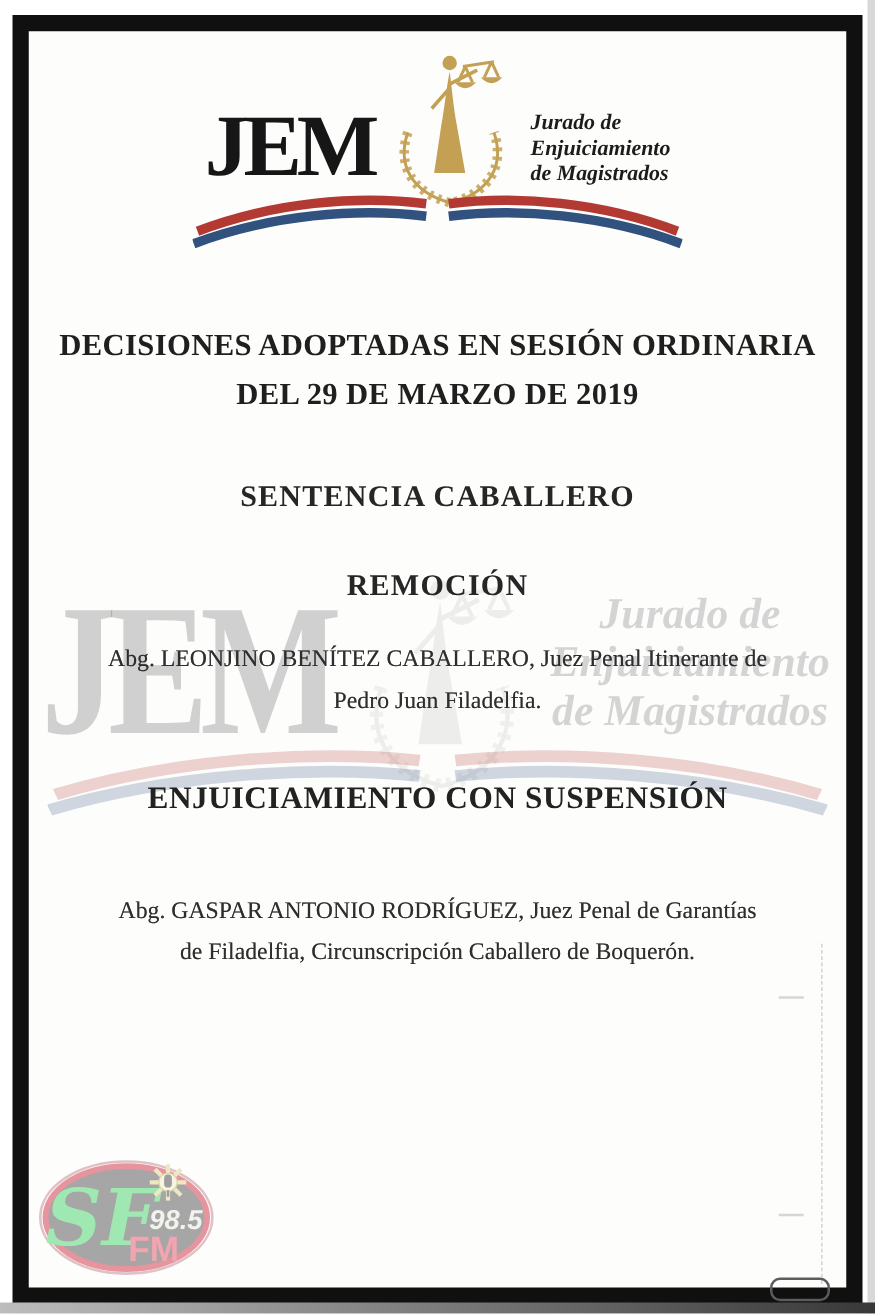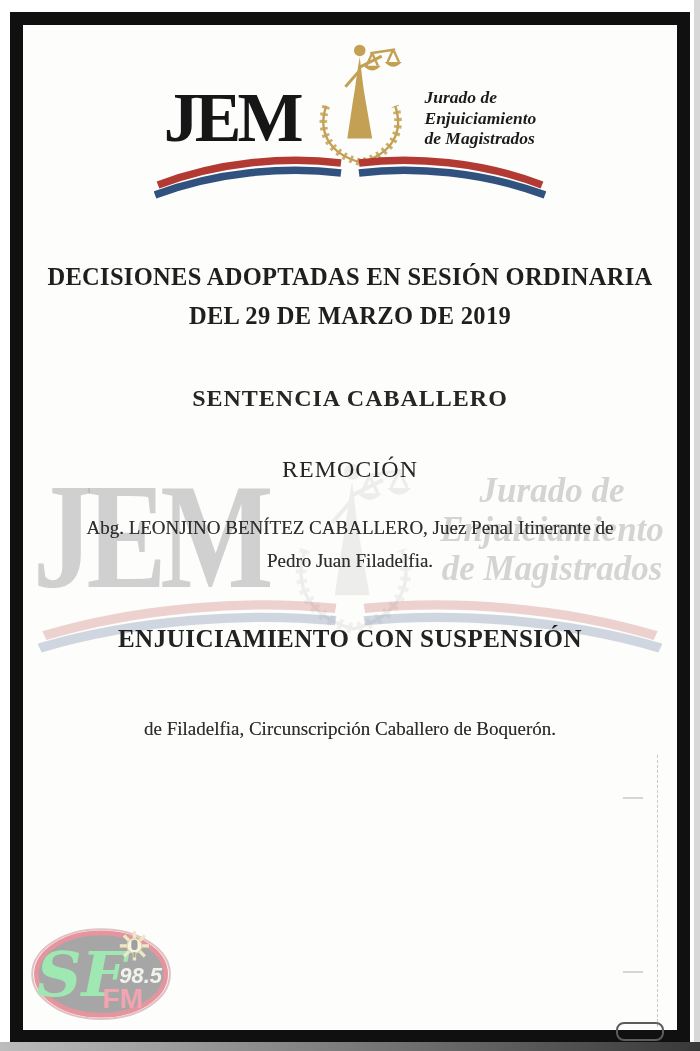--- a/index.html
+++ b/index.html
@@ -34,21 +34,21 @@
   .wm-emblem .stk{stroke:#8a8a8a;fill:none;}
   .wm-emblem .fil{fill:#8a8a8a;}
   .wm-org{position:absolute;top:446px;left:398px;width:262px;text-align:center;
     font-style:italic;font-weight:bold;font-size:35px;line-height:39px;
     color:rgba(120,120,120,.30);}
   .wm-ribbons{position:absolute;top:566px;left:15px;width:624px;height:62px;opacity:.22;}
   
   .doc-line{position:absolute;left:0;width:100%;text-align:center;}
   .title{top:232px;font-size:24.5px;font-weight:bold;color:#1f1f1f;line-height:39px;letter-spacing:.3px;}
   .h-sent{top:360px;font-size:24px;font-weight:bold;color:#262626;letter-spacing:1px;}
-  .h-rem{top:431px;font-size:24px;font-weight:normal;color:#262626;letter-spacing:1px;}
+  .h-rem{top:431px;font-size:24px;font-weight:bold;color:#262626;letter-spacing:1px;}
   .body-text{font-size:19px;line-height:33px;color:#2e2e2e;text-shadow:0 0 .4px rgba(0,0,0,.45);}
   .body1{top:486px;}
   .h-enj{top:600px;font-size:25px;font-weight:bold;color:#222;letter-spacing:.5px;}
   .body2{top:687px;}
   
   .dash-line{position:absolute;left:634px;top:730px;height:272px;width:0;
     border-left:1px dashed #ccc9c4;}
   .tick{position:absolute;width:20px;height:2px;background:#d8d6d2;}
   .tick1{left:600px;top:772px;} .tick2{left:600px;top:946px;}
   .artifact{position:absolute;left:616px;top:1022px;width:44px;height:15px;
@@ -127,20 +127,21 @@
     <div class="doc-line h-rem">REMOCIÓN</div>
 
     <div class="doc-line body-text body1">
       <div>Abg. LEONJINO BENÍTEZ CABALLERO, Juez Penal Itinerante de</div>
       <div>Pedro Juan Filadelfia.</div>
     </div>
 
     <div class="doc-line h-enj">ENJUICIAMIENTO CON SUSPENSIÓN</div>
 
     <div class="doc-line body-text body2">
+      <div>Abg. GASPAR ANTONIO RODRÍGUEZ, Juez Penal de Garantías</div>
       <div>de Filadelfia, Circunscripción Caballero de Boquerón.</div>
     </div>
 
     <div class="dash-line"></div>
     <div class="tick tick1"></div>
     <div class="tick tick2"></div>
   </div>
 
   <svg class="station-logo" viewBox="0 0 140 92">
     <ellipse cx="71" cy="47" rx="66" ry="43" fill="none" stroke="rgba(170,80,90,.4)" stroke-width="2"></ellipse>

